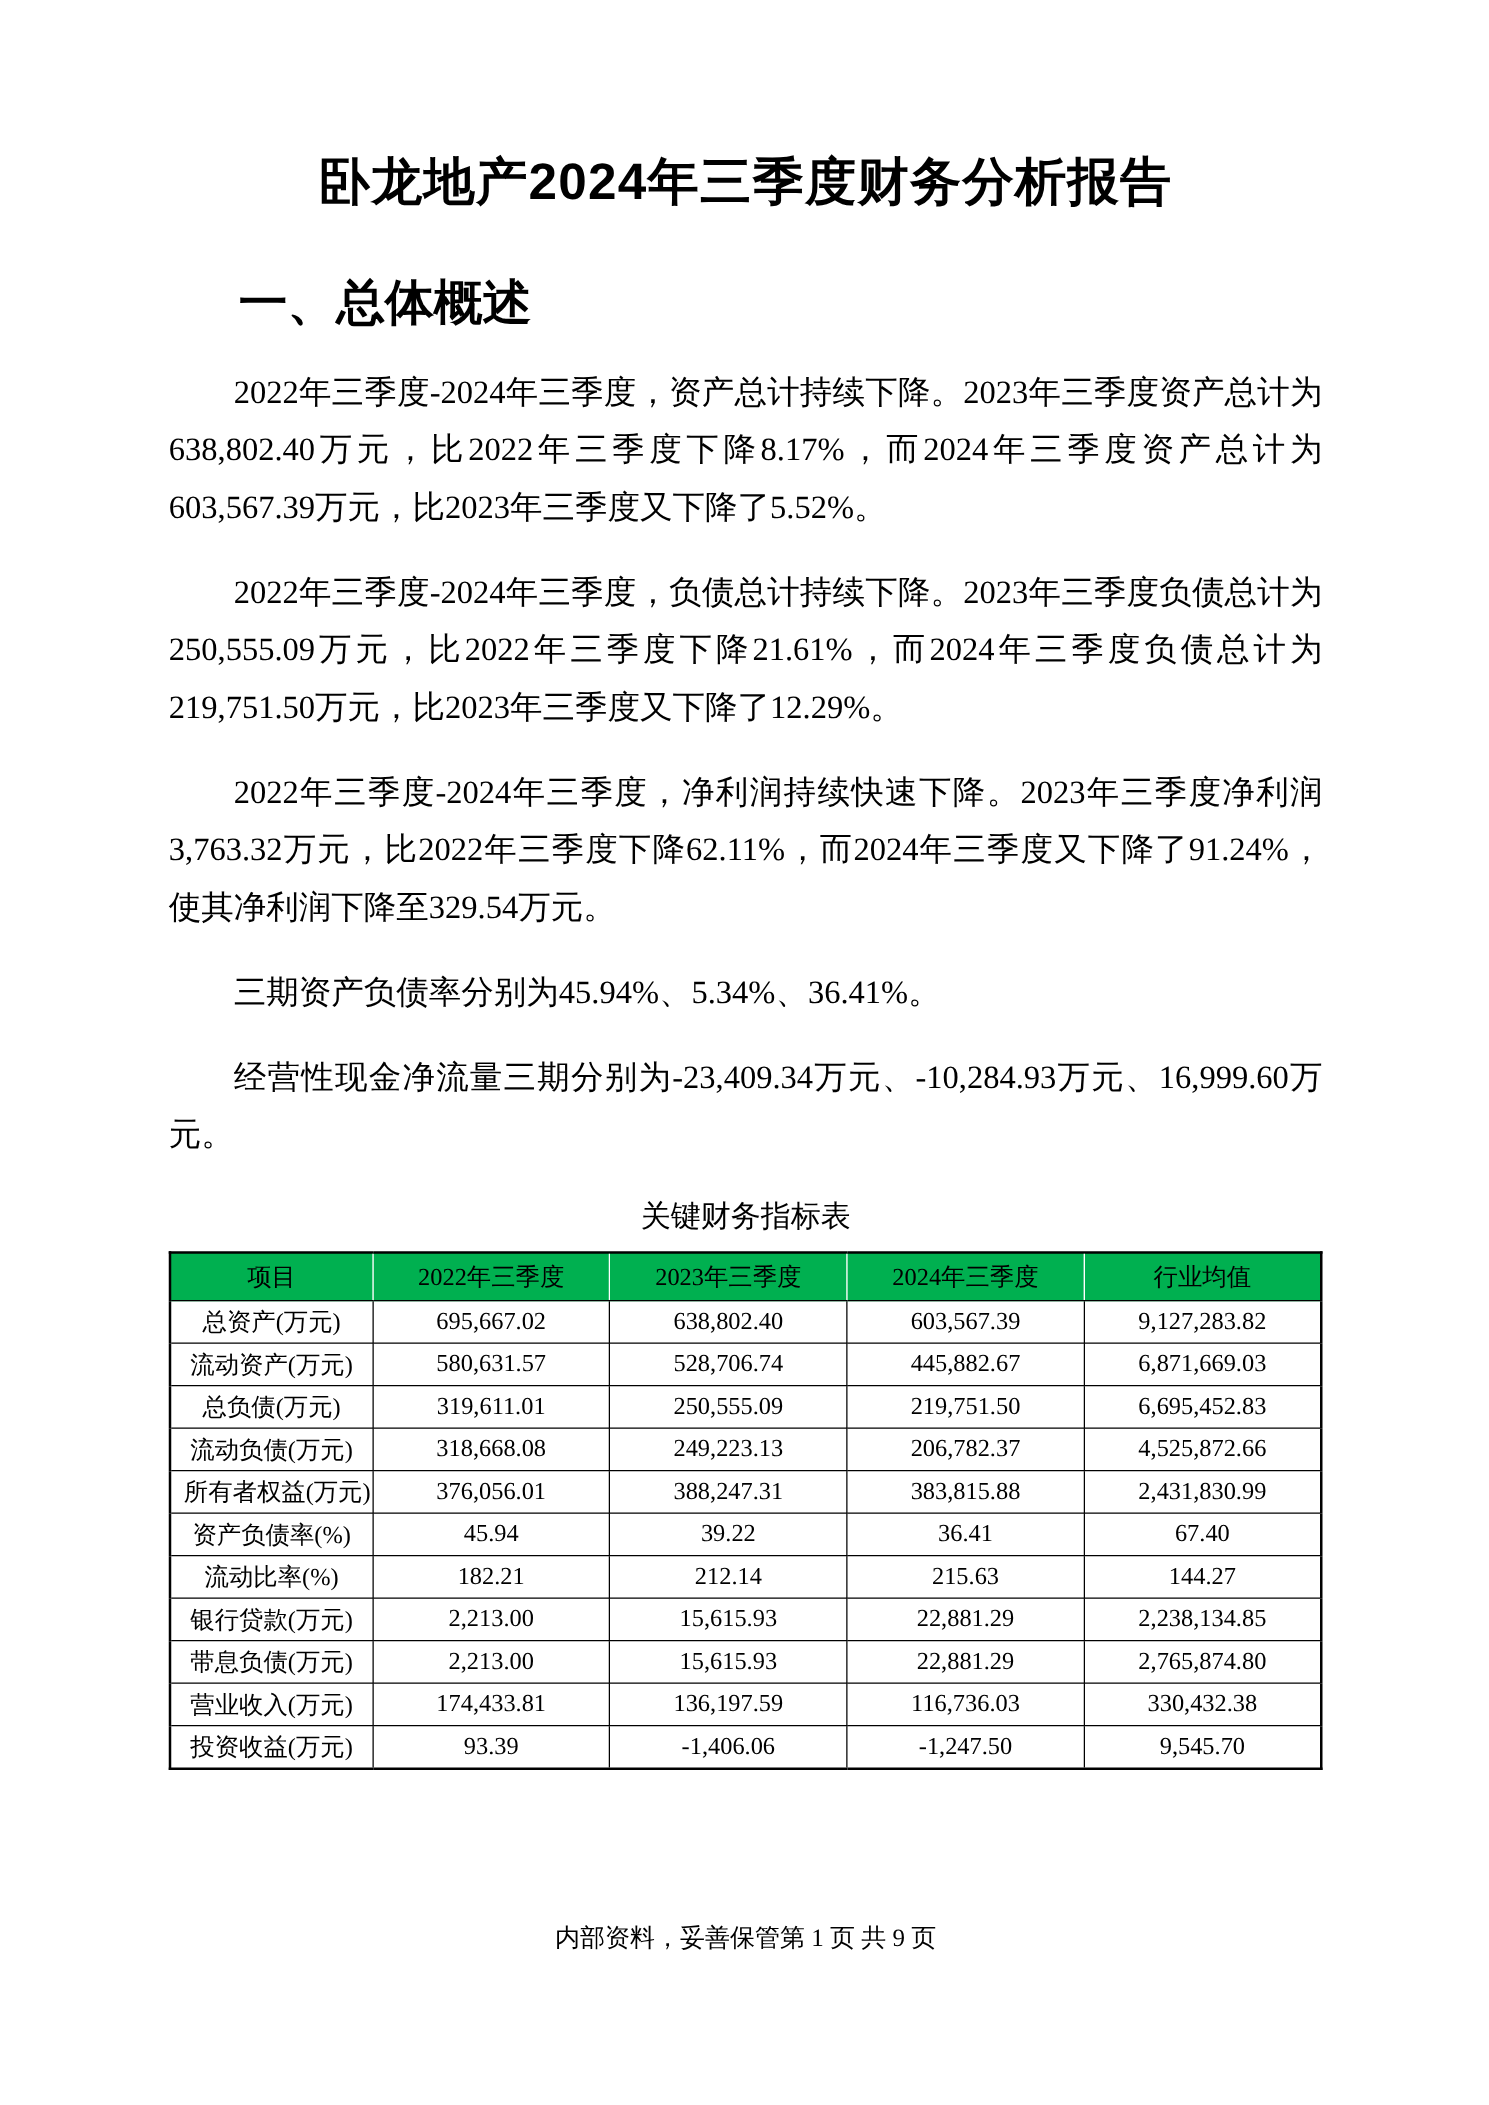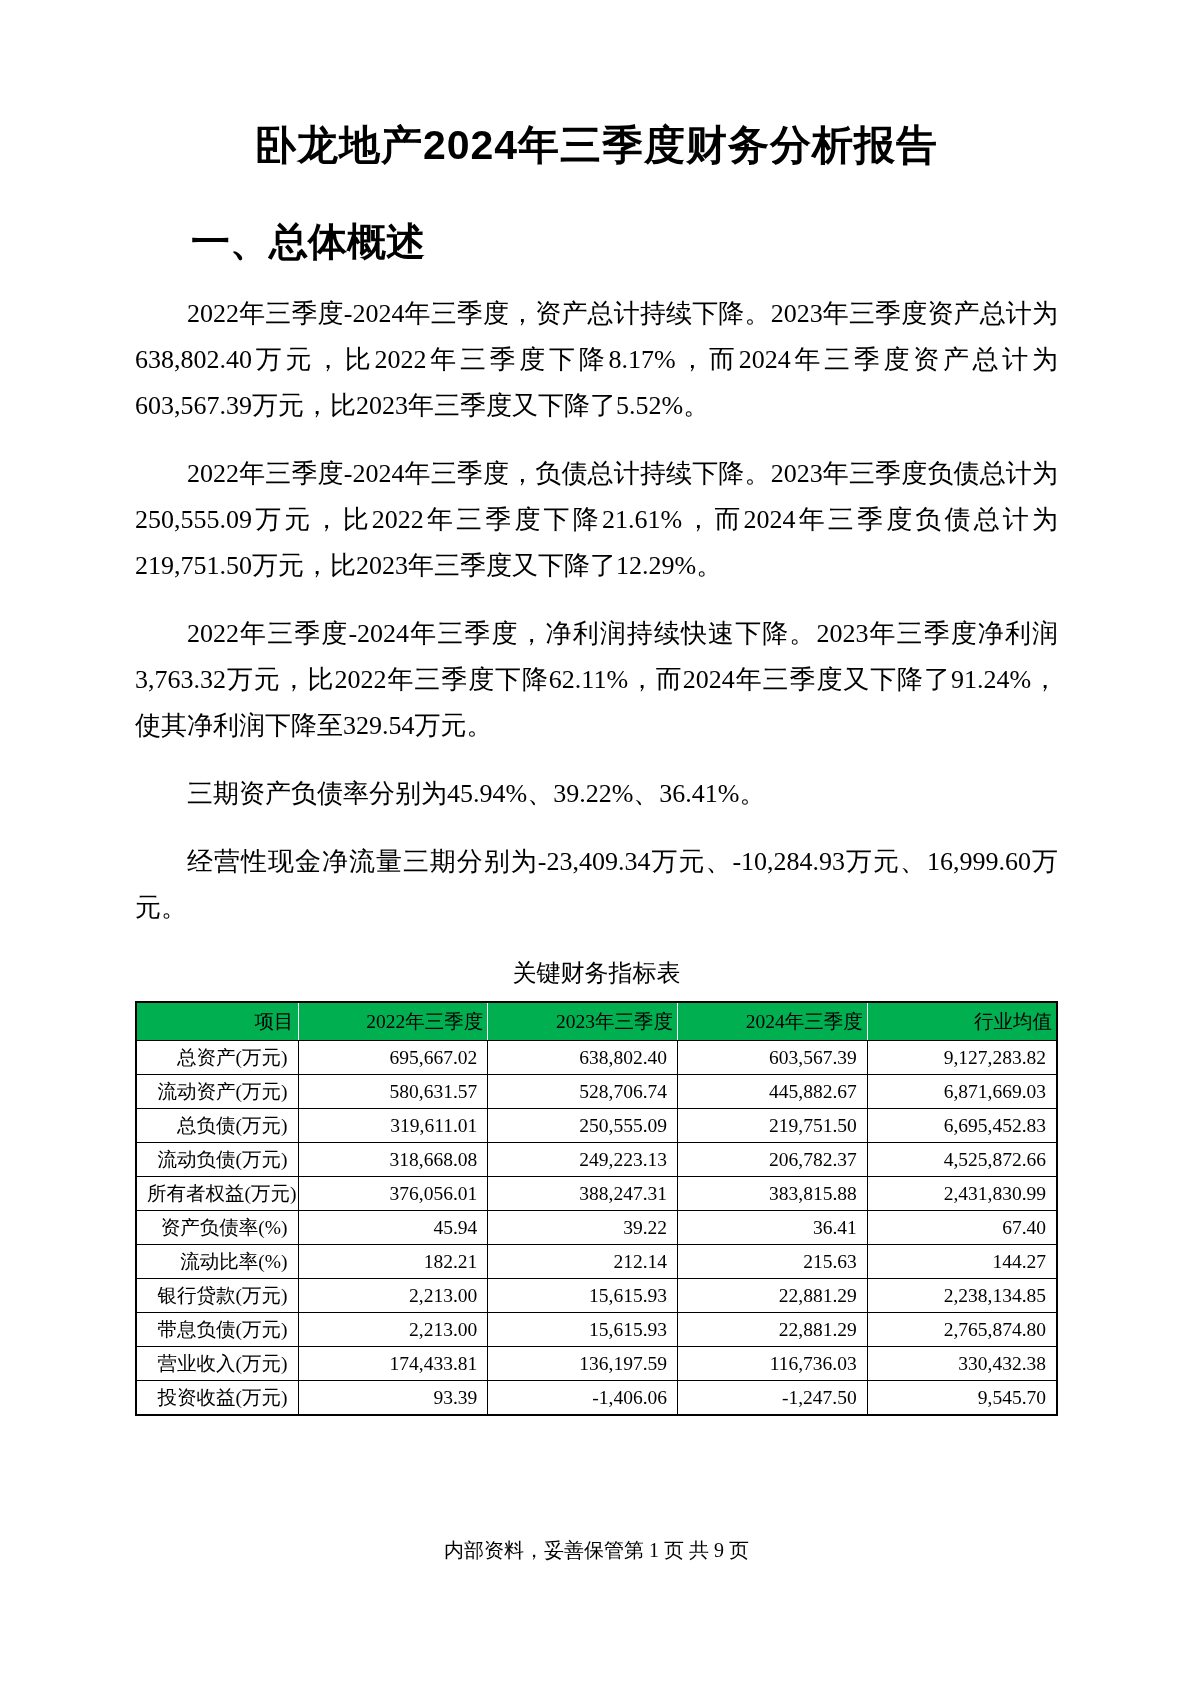--- a/index.html
+++ b/index.html
@@ -46,34 +46,34 @@
     width: 100%;
     border-collapse: collapse;
     table-layout: fixed;
     font-size: 19.5px;
   }
   table.fin-table col.c0 { width: 17.6%; }
   table.fin-table col.cn { width: 20.6%; }
   table.fin-table th {
     background: var(--header-green, #00B050);
     font-weight: normal;
-    text-align: right;
+    text-align: center;
     padding: 5px 4px;
     border-top: 2px solid #000;
     border-bottom: 1px solid #000;
     border-left: 1px solid #ffffff;
     border-right: 1px solid #ffffff;
   }
   table.fin-table th:first-child { border-left: 2px solid #000; }
   table.fin-table th:last-child { border-right: 2px solid #000; }
   table.fin-table td {
     border: 1px solid #000;
     padding: 3px 10px;
     height: 32px;
-    text-align: right;
+    text-align: center;
     white-space: nowrap;
     overflow: hidden;
   }
   table.fin-table td:first-child { border-left: 2px solid #000; }
   table.fin-table td:last-child { border-right: 2px solid #000; }
   table.fin-table tr:last-child td { border-bottom: 2px solid #000; }
   .footer {
     position: absolute;
     left: 135px;
     right: 133px;
@@ -88,21 +88,21 @@
 
 <div class="page">
 
   <h1 class="doc-title">卧龙地产2024年三季度财务分析报告</h1>
 
   <h2 class="section-heading">一、总体概述</h2>
 
   <p class="para">2022年三季度-2024年三季度，资产总计持续下降。2023年三季度资产总计为638,802.40万元，比2022年三季度下降8.17%，而2024年三季度资产总计为603,567.39万元，比2023年三季度又下降了5.52%。</p>
   <p class="para">2022年三季度-2024年三季度，负债总计持续下降。2023年三季度负债总计为250,555.09万元，比2022年三季度下降21.61%，而2024年三季度负债总计为219,751.50万元，比2023年三季度又下降了12.29%。</p>
   <p class="para">2022年三季度-2024年三季度，净利润持续快速下降。2023年三季度净利润3,763.32万元，比2022年三季度下降62.11%，而2024年三季度又下降了91.24%，使其净利润下降至329.54万元。</p>
-  <p class="para">三期资产负债率分别为45.94%、39.22%、36.41%。</p>
+  <p class="para">三期资产负债率分别为45.94%、5.34%、36.41%。</p>
   <p class="para">经营性现金净流量三期分别为-23,409.34万元、-10,284.93万元、16,999.60万元。</p>
 
   <div class="table-caption">关键财务指标表</div>
 
   <table class="fin-table">
     <colgroup>
       <col class="c0">
         <col class="cn">
         <col class="cn">
         <col class="cn">

